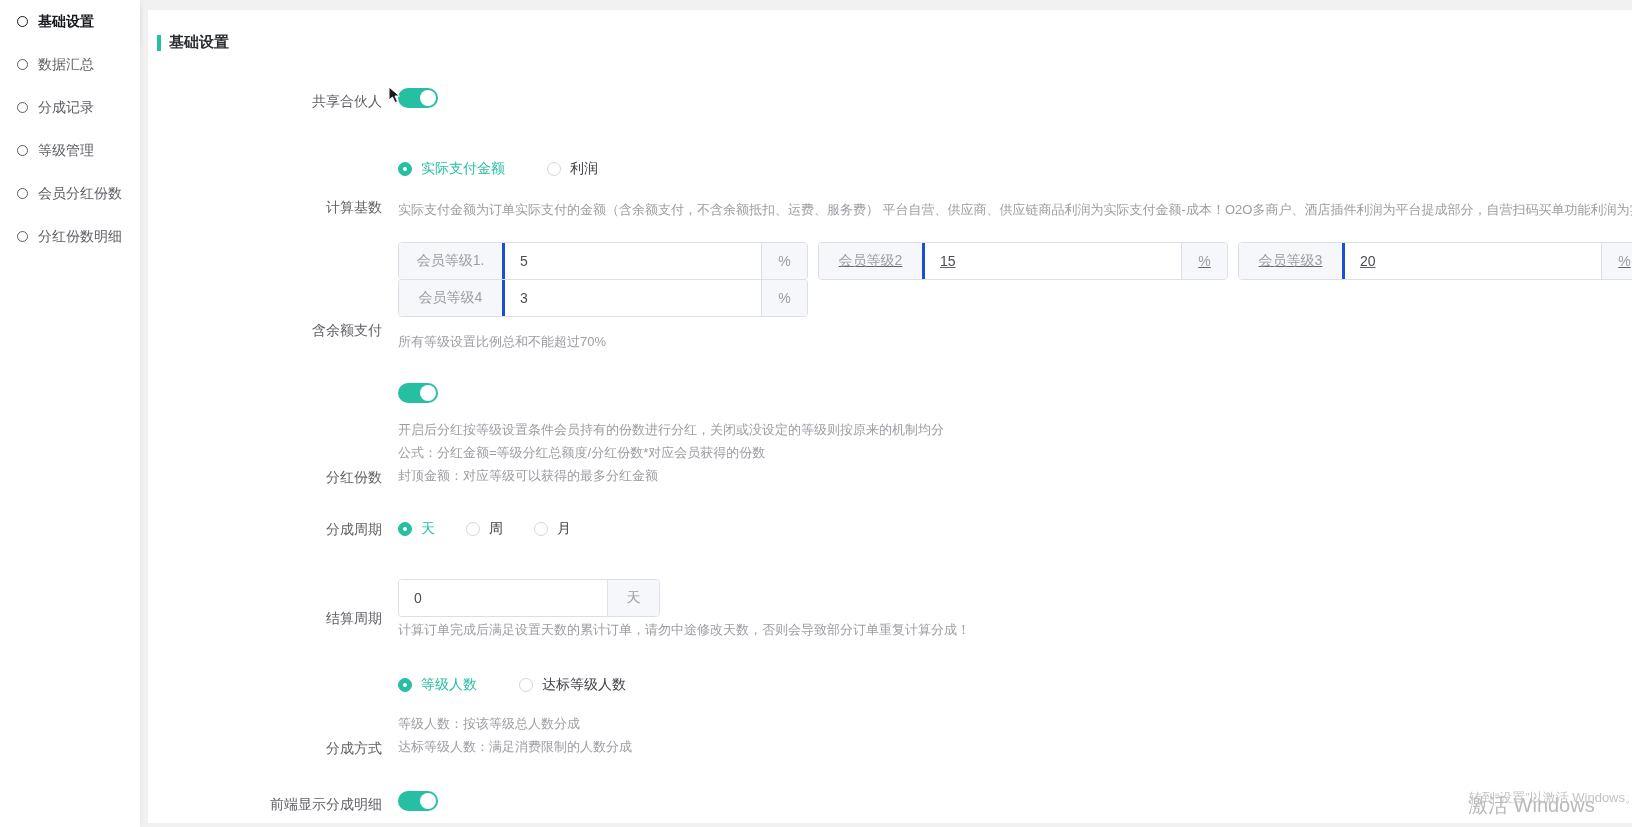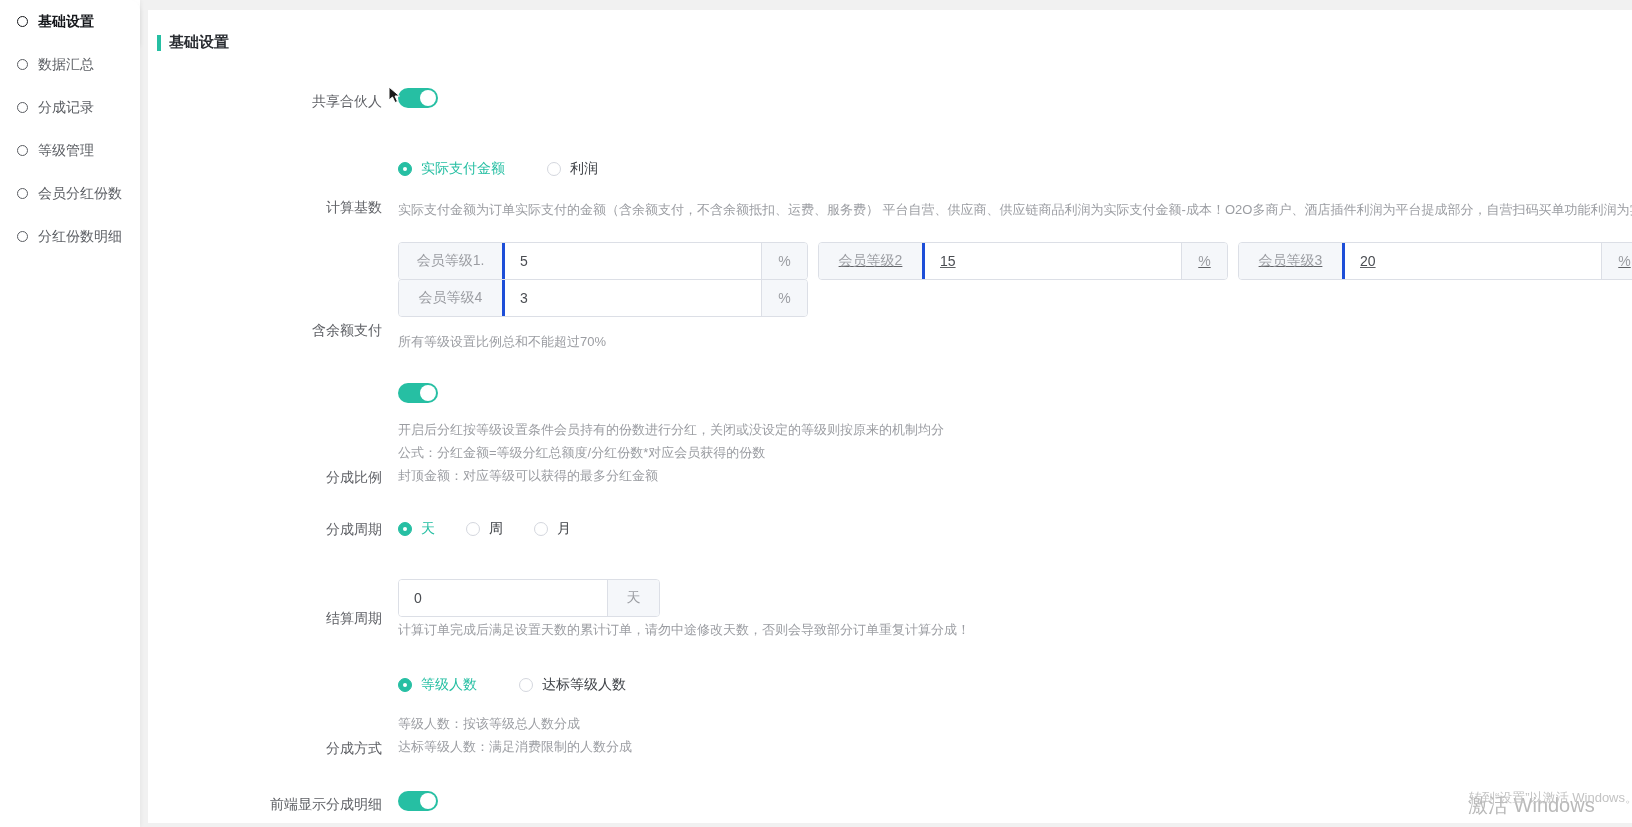--- a/index.html
+++ b/index.html
@@ -178,21 +178,21 @@
           <span class="ig-prepend">会员等级4</span>
           <input class="ig-input" value="3" style="">
           <span class="ig-append">%</span>
         </div>
       </div>
       <div class="form-help help-6">所有等级设置比例总和不能超过70%</div>
     </div>
   </div>
 
   <div class="form-row mt34">
-    <div class="form-label">分成比例</div>
+    <div class="form-label">分红份数</div>
     <div class="form-content">
       <span class="switch"><span class="knob"></span></span>
       <div class="help-lines help-12">
         <div>开启后分红按等级设置条件会员持有的份数进行分红，关闭或没设定的等级则按原来的机制均分</div>
         <div>公式：分红金额=等级分红总额度/分红份数*对应会员获得的份数</div>
         <div>封顶金额：对应等级可以获得的最多分红金额</div>
       </div>
     </div>
   </div>
 

